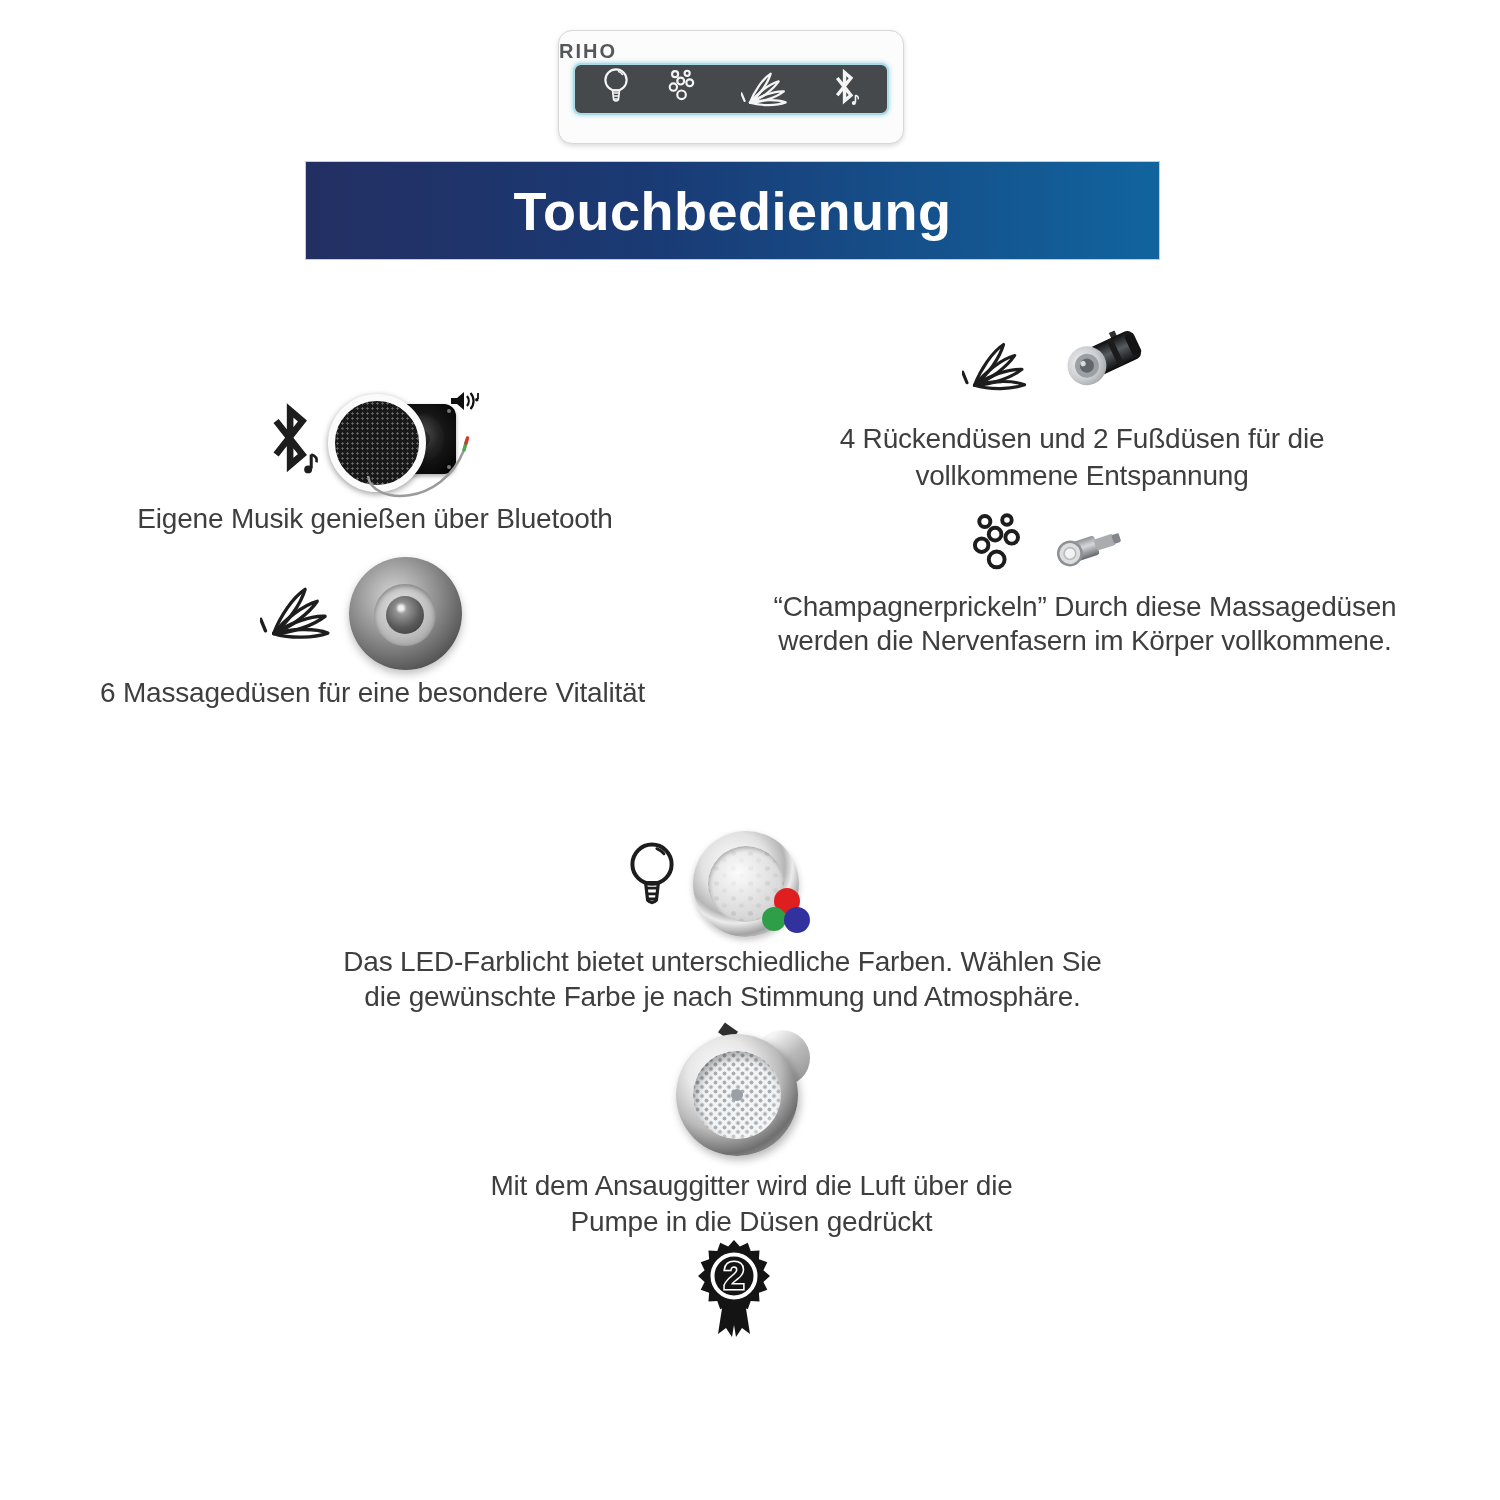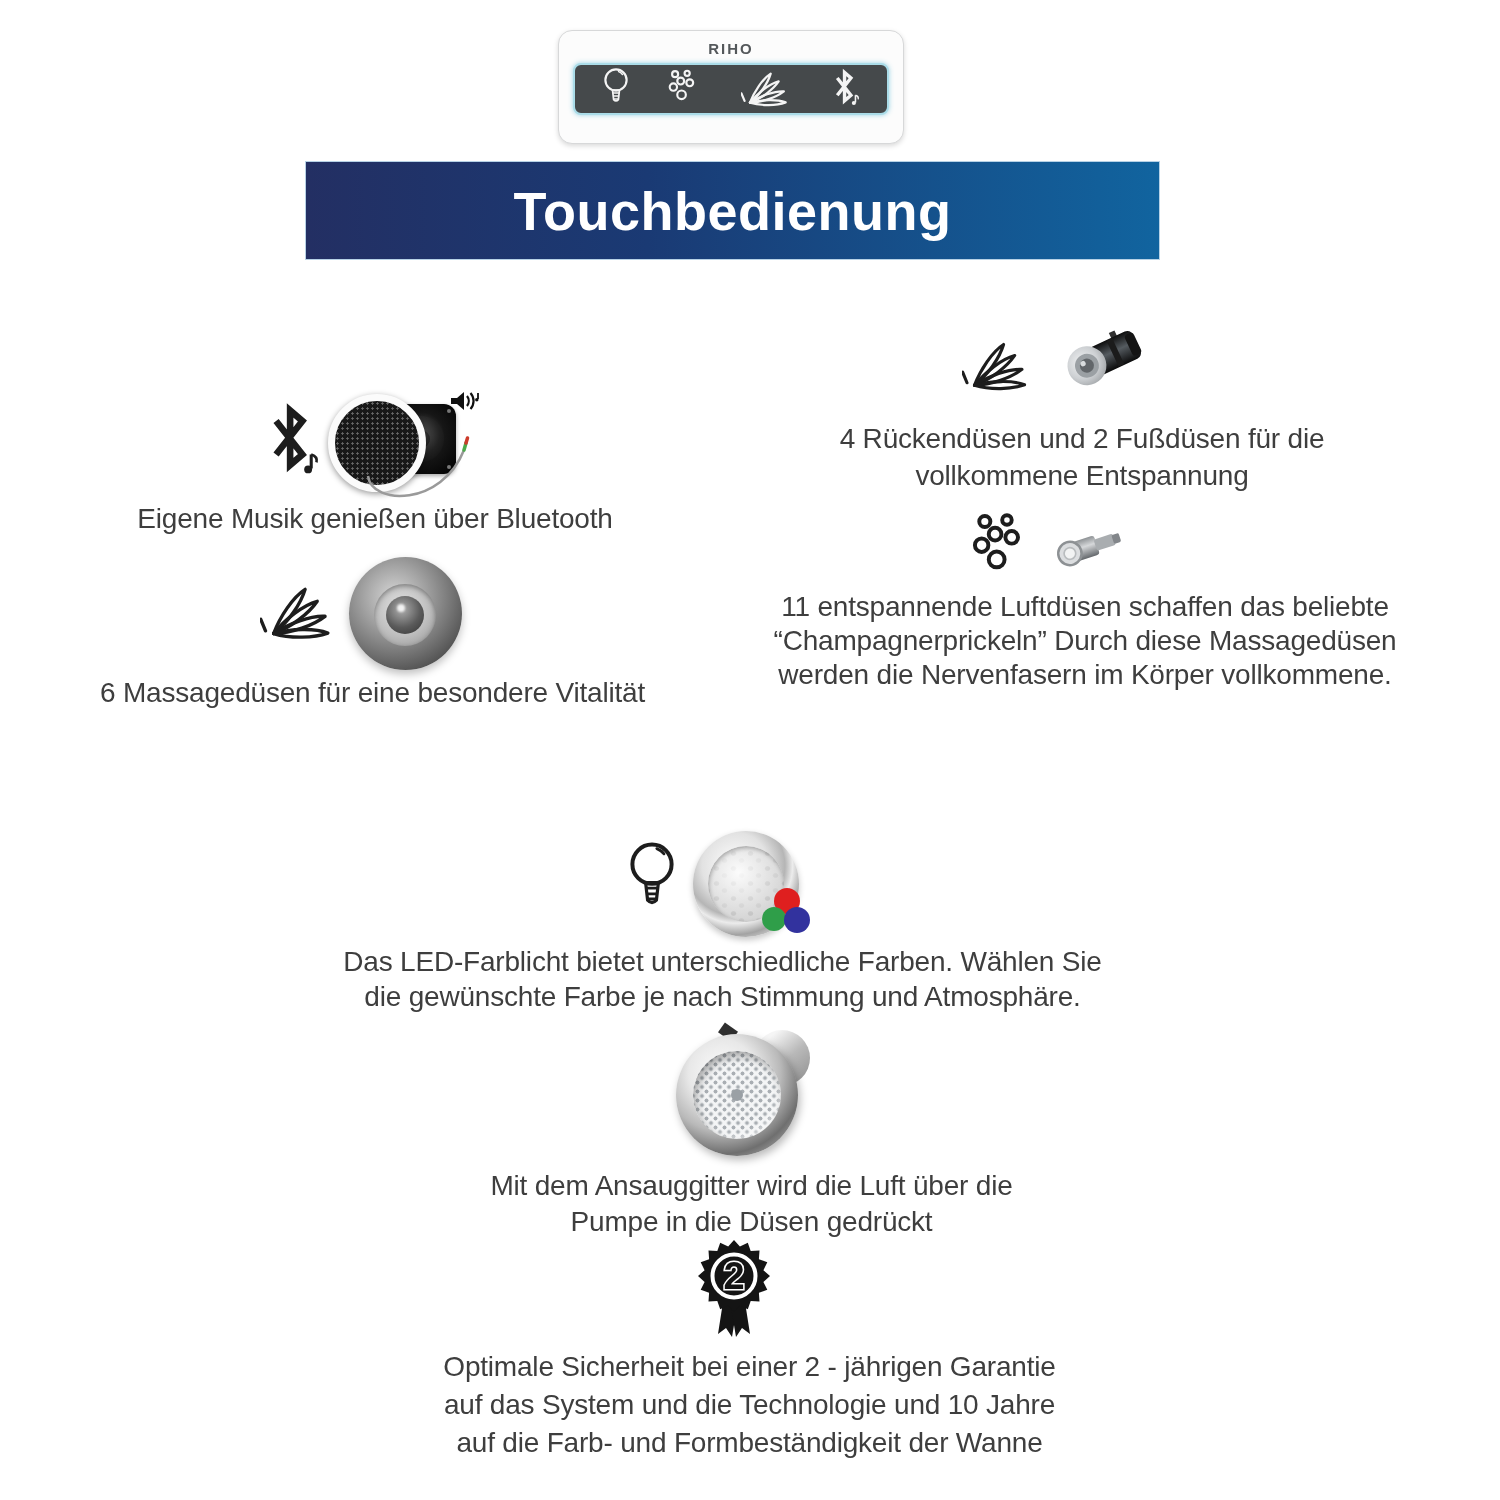--- a/index.html
+++ b/index.html
@@ -3,21 +3,21 @@
 <meta charset="utf-8">
 <style>
   html,body{margin:0;padding:0;background:#fff;}
   .page{position:relative;width:1500px;height:1500px;background:#ffffff;overflow:hidden;
         font-family:"Liberation Sans", sans-serif;color:#3e3e3e;}
   .abs{position:absolute;}
 
   
   .panel{left:558px;top:30px;width:344px;height:112px;background:#fcfcfc;
          border:1px solid #d7d8d9;border-radius:14px;box-shadow:0 2px 5px rgba(0,0,0,.15);}
-  .panel-brand{margin-top:9px;text-align:center;font-size:15px;font-weight:bold;
+  .panel-brand{margin-top:9px;font-size:20px;font-weight:bold;
                letter-spacing:2px;color:#54585b;}
   .panel-bar{position:absolute;left:14px;right:14px;top:32px;height:52px;background:#45494b;
              border:2px solid #aadce8;border-radius:8px;box-shadow:0 0 5px rgba(140,205,225,.9);
              display:flex;align-items:center;justify-content:space-around;padding:0 8px;box-sizing:border-box;}
   .panel-bar svg{color:#f4f4f4;}
 
   
   .banner{left:305px;top:161px;width:853px;height:97px;
           background:linear-gradient(90deg,#232f63 0%,#1a3a74 40%,#11649f 100%);
           border:1px solid #b7d2e6;display:flex;align-items:center;justify-content:center;}
@@ -231,21 +231,20 @@
     </defs>
     <g transform="translate(22,36) rotate(-18)">
       <rect x="0" y="-12" width="36" height="24" rx="4" fill="url(#ajBody)"></rect>
       <rect x="34" y="-7" width="24" height="14" rx="3" fill="#a9adb0"></rect>
       <rect x="56" y="-5.5" width="9" height="11" rx="2" fill="#82868a"></rect>
       <circle cx="2" cy="0" r="14" fill="#dcdee0" stroke="#8d9194" stroke-width="3"></circle>
       <circle cx="2" cy="0" r="7" fill="#f2f3f3" stroke="#b9bcbe" stroke-width="2"></circle>
     </g>
   </svg>
   <div class="cap" style="left:735px;top:590px;width:700px;">
-    <div>11 entspannende Luftdüsen schaffen das beliebte</div>
     <div>“Champagnerprickeln” Durch diese Massagedüsen</div>
     <div>werden die Nervenfasern im Körper vollkommene.</div>
   </div>
 
   <svg class="abs" style="left:628px;top:840px;color:#1d1d1d" width="48" height="74">
       <use href="#sym-bulb"></use>
     </svg>
   <div class="abs" style="left:693px;top:831px;width:130px;height:110px;">
     <div class="circle led-ring"></div>
     <div class="circle led-glass"></div>
@@ -270,19 +269,14 @@
     <div>Pumpe in die Düsen gedrückt</div>
   </div>
 
   <svg class="abs" style="left:698px;top:1240px" width="72" height="100" viewBox="0 0 72 100">
     <polygon fill="#141414" points="25,62 39,67 34,97 28,88 20,94"></polygon>
     <polygon fill="#141414" points="47,62 33,67 38,97 44,88 52,94"></polygon>
     <polygon fill="#141414" points="72,36 65.4,41.9 69.3,49.8 60.9,52.7 61.5,61.5 52.7,60.9 49.8,69.3 41.9,65.4 36,72 30.2,65.4 22.2,69.3 19.3,60.9 10.5,61.5 11.1,52.7 2.7,49.8 6.6,41.9 0,36 6.6,30.2 2.7,22.2 11.1,19.3 10.5,10.5 19.3,11.1 22.2,2.7 30.2,6.6 36,0 41.9,6.6 49.8,2.7 52.7,11.1 61.5,10.5 60.9,19.3 69.3,22.2 65.4,30.2"></polygon>
     <circle cx="36" cy="36" r="21.5" fill="none" stroke="#ffffff" stroke-width="4"></circle>
     <text x="36" y="49" text-anchor="middle" font-size="38" font-weight="bold" fill="#141414" stroke="#ffffff" stroke-width="3" paint-order="stroke">2</text>
   </svg>
-  <div class="cap lh38" style="left:352px;top:1348px;width:795px;">
-    <div>Optimale Sicherheit bei einer 2 - jährigen Garantie</div>
-    <div>auf das System und die Technologie und 10 Jahre</div>
-    <div>auf die Farb- und Formbeständigkeit der Wanne</div>
-  </div>
 
 </div>
 
 </body></html>

